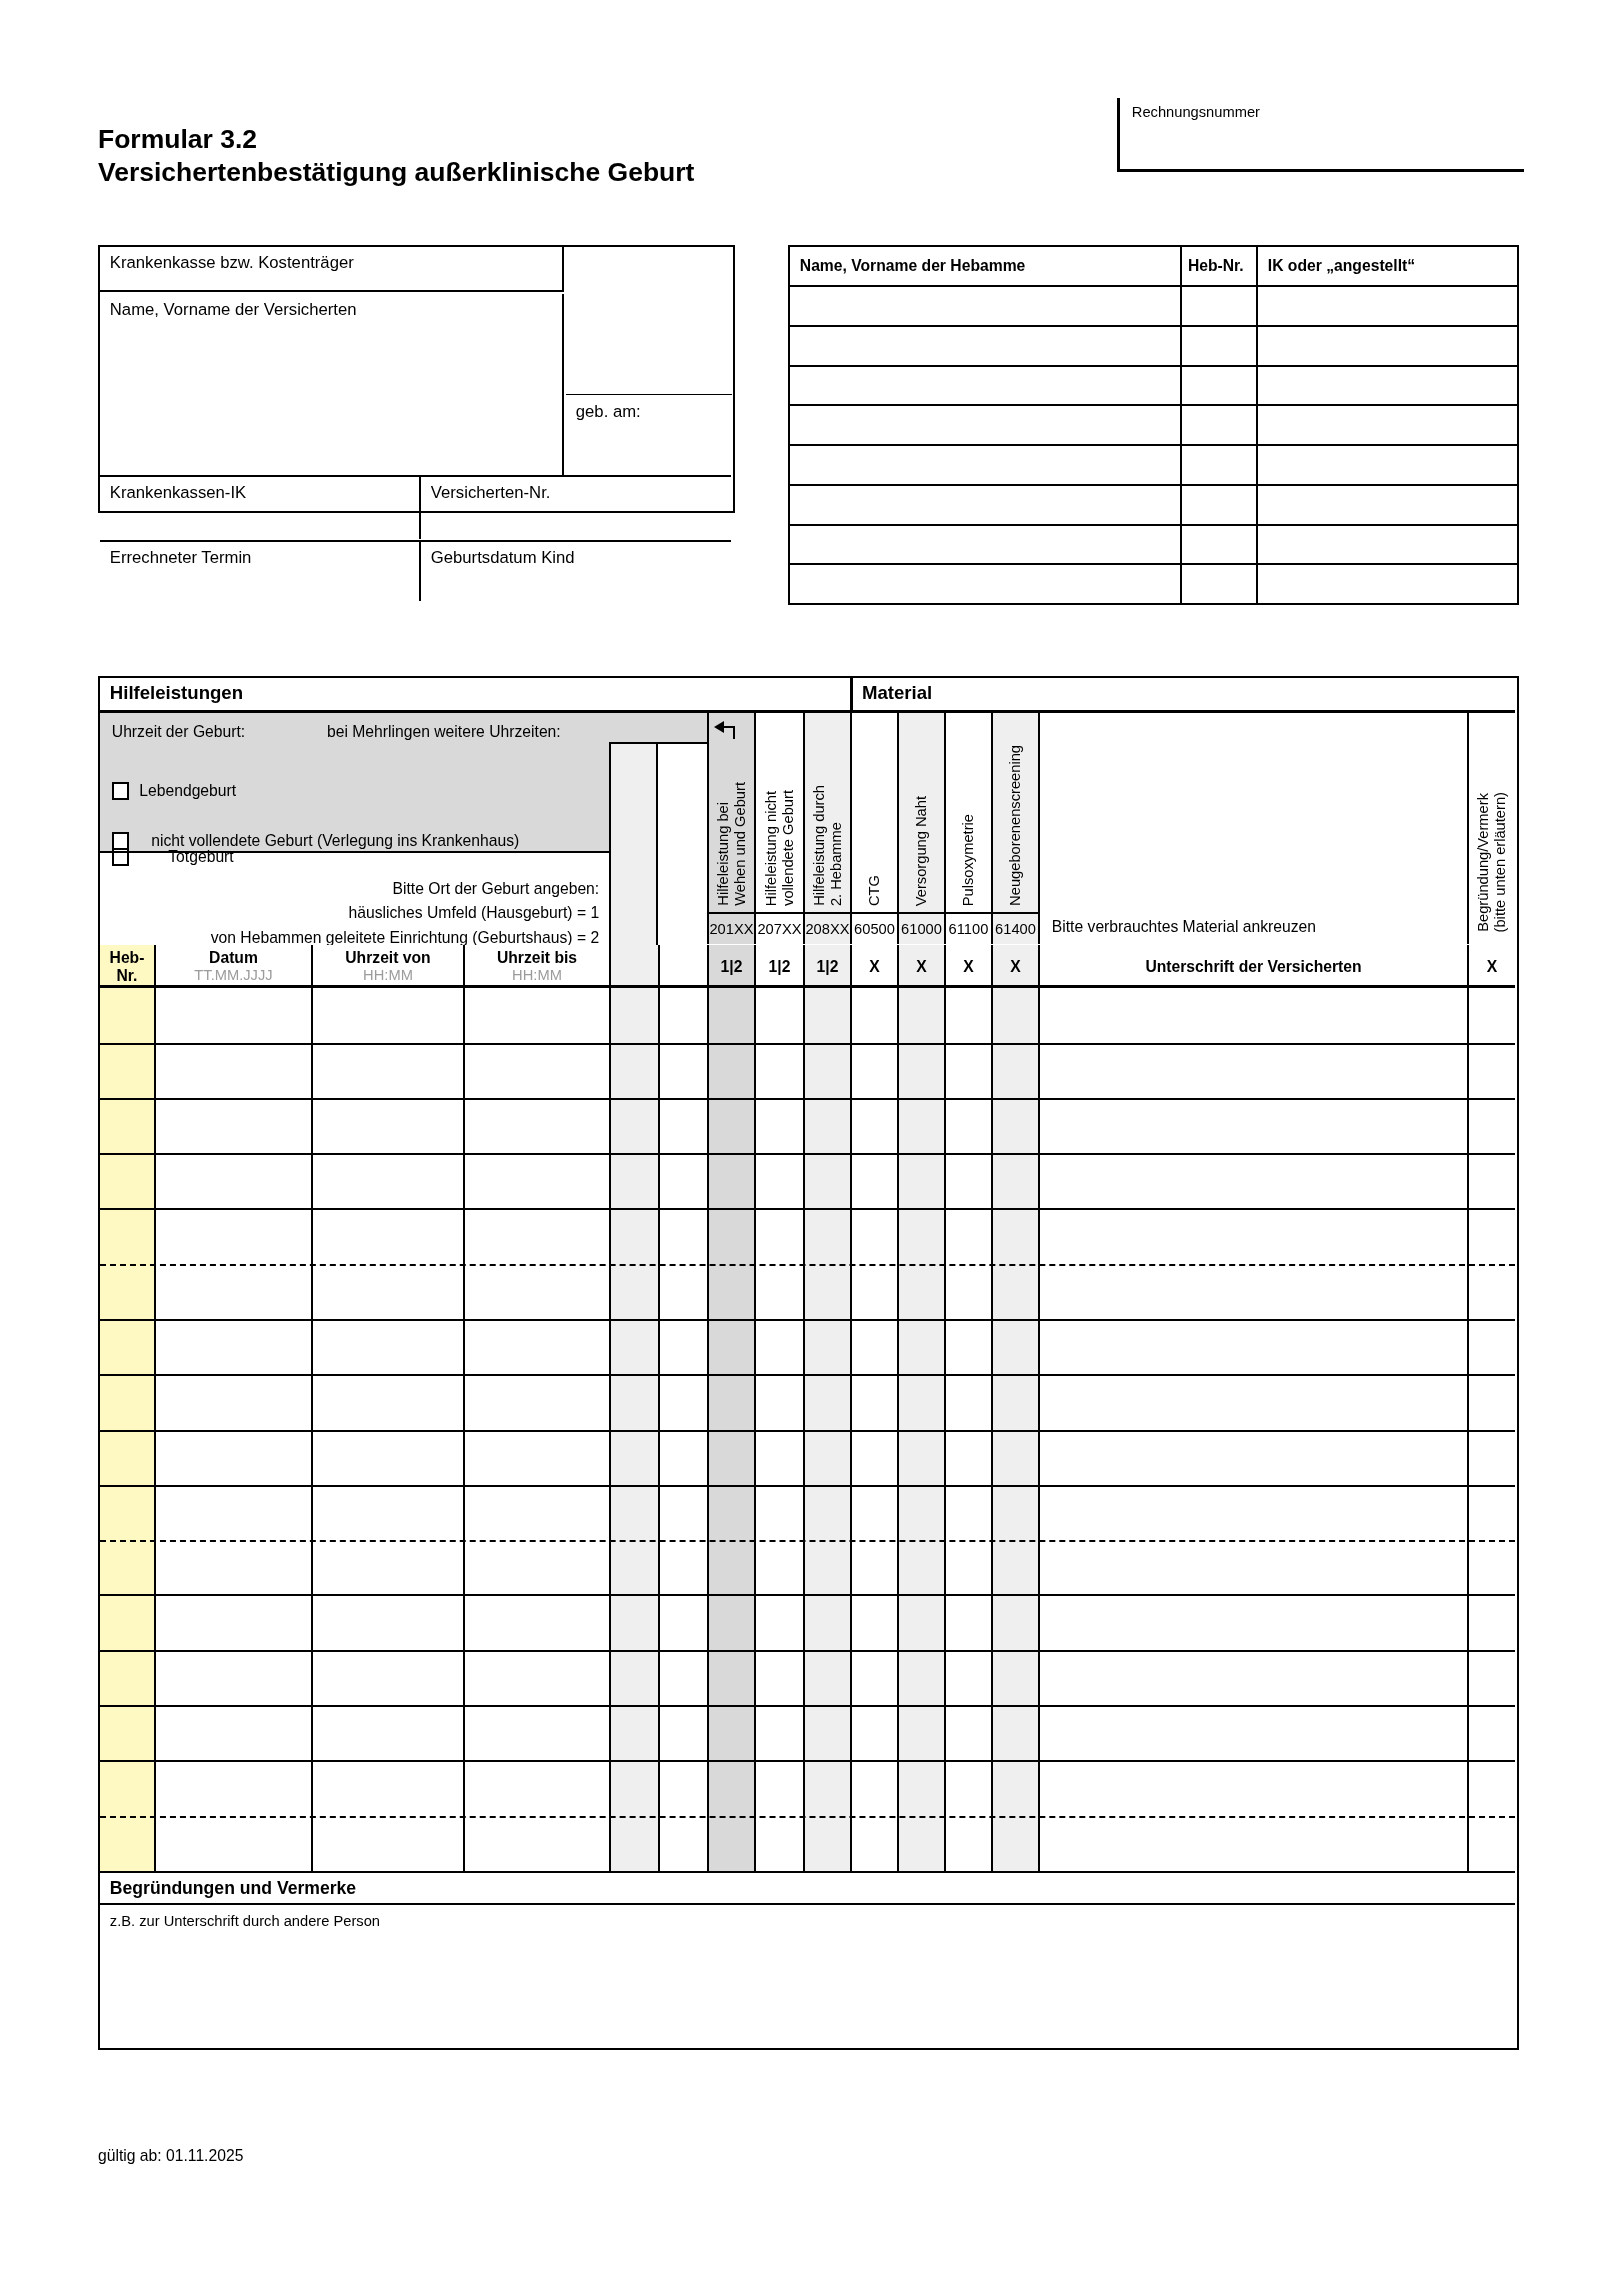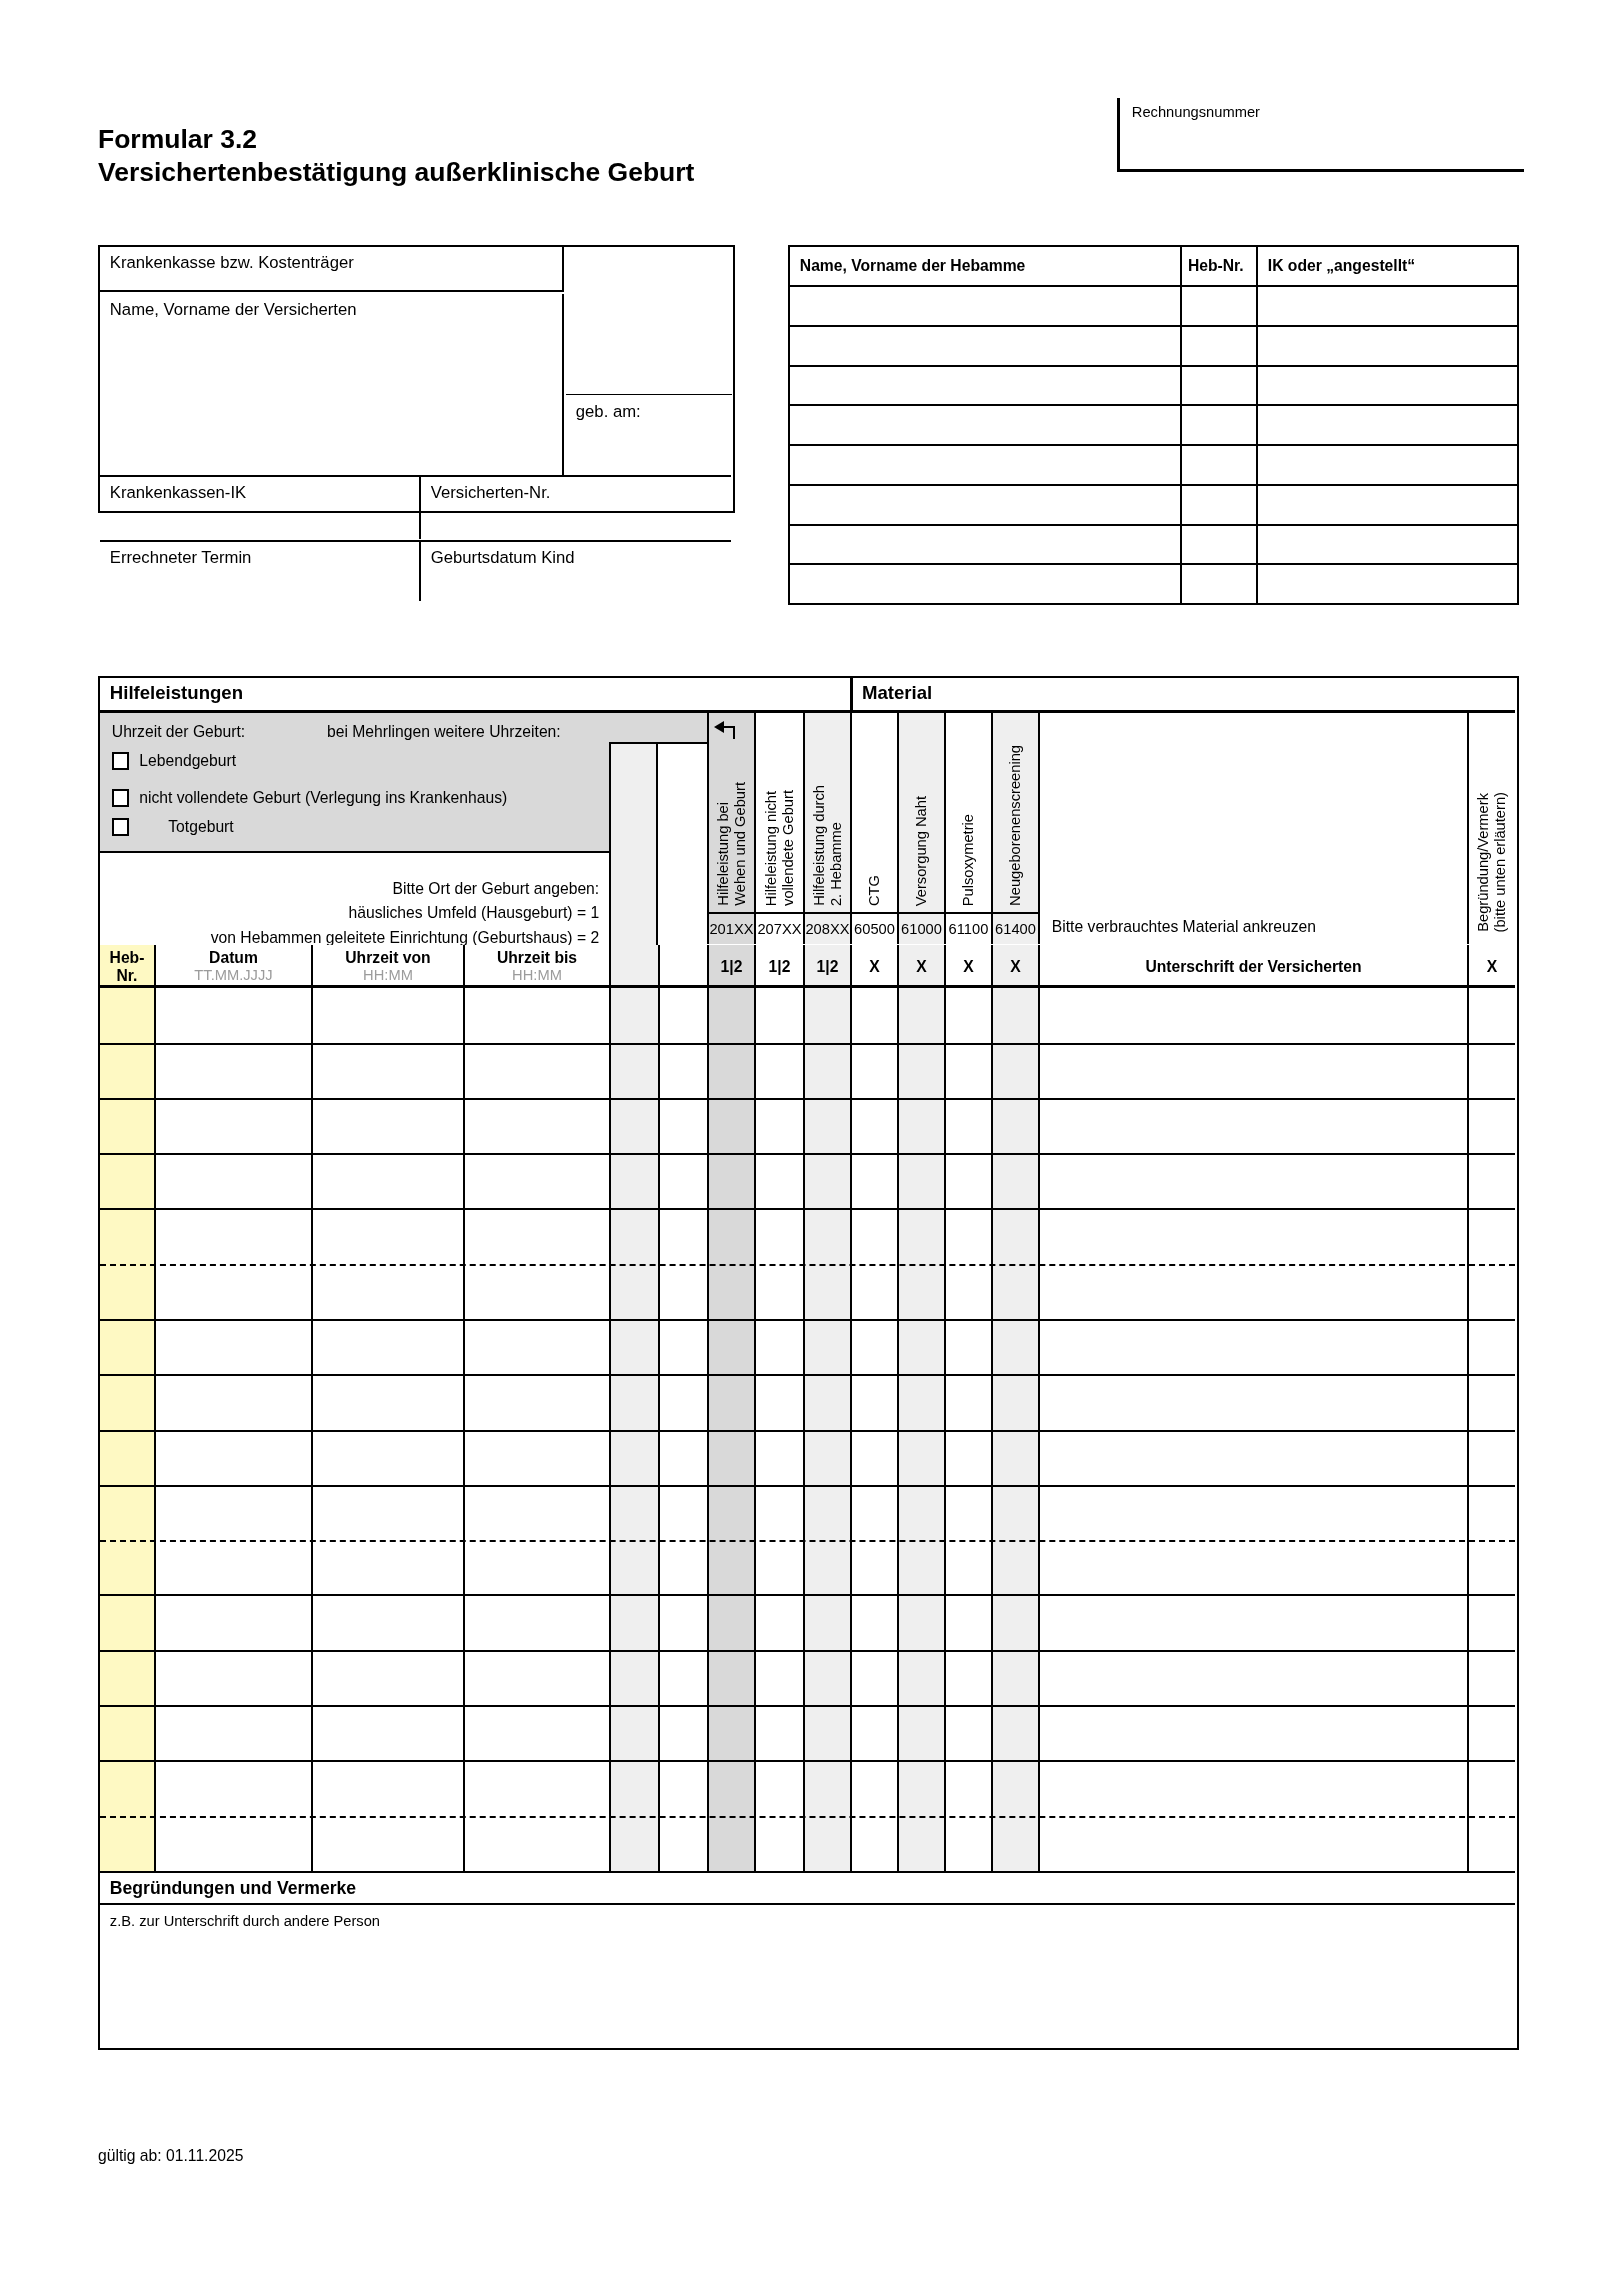--- a/index.html
+++ b/index.html
@@ -31,21 +31,21 @@
   .mw-row.thick{border-top:2.9px solid #000;}
   .mw-row>div{box-sizing:border-box;}
   .mw-c1{width:392px;border-right:2px solid #000;}
   .mw-c2{width:76px;border-right:2px solid #000;}
   .mw-c3{flex:1;}
   
   .main-block{position:absolute;left:98px;top:676px;width:1421px;height:1374px;box-sizing:border-box;border:2.9px solid #000;}
   .sec-label{position:absolute;top:3.9px;font-size:18.6px;font-weight:bold;}
   .gray-area{position:absolute;left:0;top:35px;width:654px;height:138px;background:#d9d9d9;}
   .ga-text{position:absolute;font-size:15.7px;}
-  .cb-row{position:absolute;left:11.8px;font-size:15.7px;display:flex;align-items:flex-end;}
+  .cb-row{position:absolute;left:11.8px;font-size:15.7px;display:flex;align-items:flex-end;margin-top:30px;}
   .cb{display:inline-block;width:13.7px;height:13.7px;border:2.9px solid #000;background:#fff;margin-right:9.8px;flex:0 0 auto;}
   .ort-box{position:absolute;left:0;top:173px;width:509px;height:93px;box-sizing:border-box;
            padding:25.5px 9.8px 0 0;text-align:right;font-size:15.7px;line-height:24.5px;}
   
   .ucol{position:absolute;top:35px;height:231px;box-sizing:border-box;display:flex;flex-direction:column;}
   .rot{flex:1;display:flex;flex-direction:row;justify-content:center;align-items:flex-end;padding-bottom:5.9px;overflow:hidden;}
   .rot>div{writing-mode:vertical-rl;transform:rotate(180deg);font-size:14.7px;line-height:16.7px;white-space:nowrap;}
   .codecell{height:30px;border-top:2px solid #000;display:flex;align-items:center;justify-content:center;font-size:14.7px;flex:0 0 auto;}
   .ucol-wide{position:absolute;top:35px;height:231px;box-sizing:border-box;display:flex;align-items:flex-end;
              padding:0 0 7.8px 11.8px;font-size:15.7px;background:#fff;}
@@ -167,21 +167,21 @@
     <div class="bar" style="left:750px;top:0;width:2.9px;height:32px;"></div>
     <div class="bar" style="left:0;top:32px;width:1415px;height:2.9px;"></div>
 
     <div class="gray-area"></div>
     <div class="ga-text" style="left:11.8px;top:45px;">Uhrzeit der Geburt:</div>
     <div class="ga-text" style="left:227px;top:45px;">bei Mehrlingen weitere Uhrzeiten:</div>
     <div class="cb-row" style="top:74px;">
       <span class="cb"></span>
       <span>Lebendgeburt</span>
     </div>
-    <div class="cb-row" style="top:111px;">
+    <div class="cb-row" style="top:124px;gap:12px;">
       <span class="cb"></span>
       <span>nicht vollendete Geburt (Verlegung ins Krankenhaus)</span>
     </div>
     <div class="cb-row" style="top:140px;gap:29px;">
       <span class="cb"></span>
       <span>Totgeburt</span>
     </div>
     <div class="bar" style="left:0;top:173px;width:509px;height:2px;"></div>
 
     <div class="ort-box">

